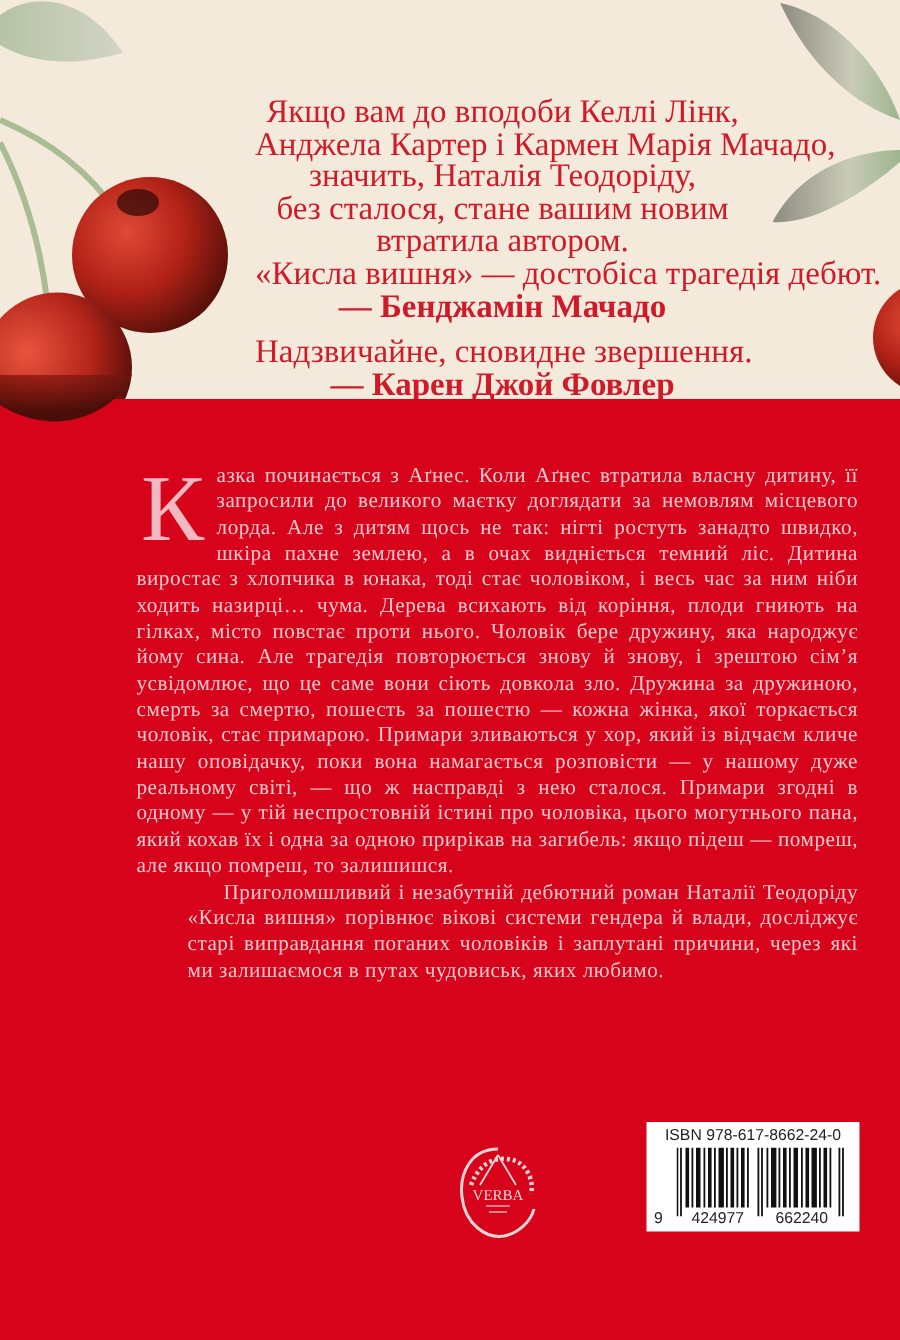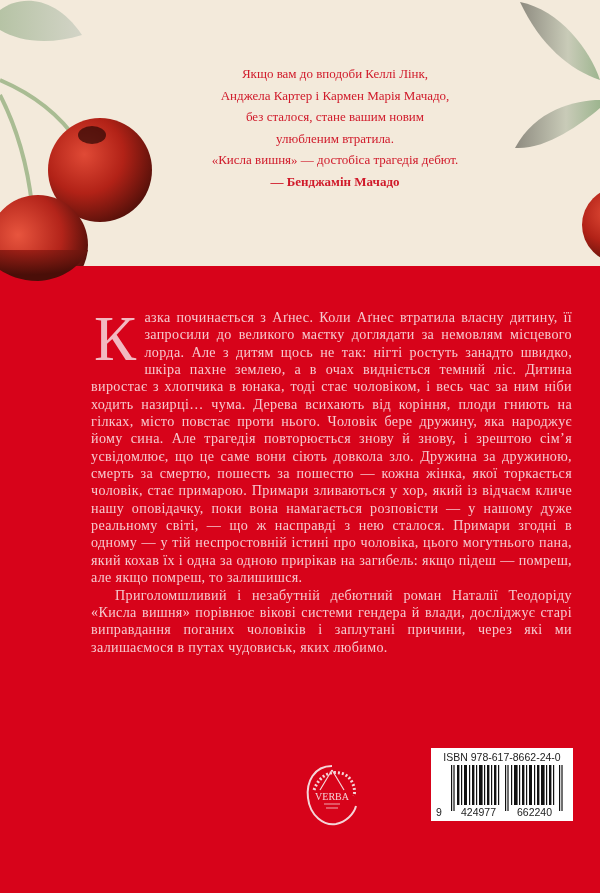--- a/index.html
+++ b/index.html
@@ -14,32 +14,32 @@
     overflow: hidden;
   }
   .bottom {
     position: absolute; left: 0; top: 266px; width: 600px; height: 627px;
     background: #D7031A;
   }
   .art { position: absolute; left: 0; top: 0; width: 600px; height: 300px; pointer-events: none; }
   .quote {
     position: absolute; left: 170px; top: 63px; width: 330px;
     text-align: center; color: #D01A2A;
-    font-size: 13px; line-height: 21.6px;
+    font-size: 22px; line-height: 21.6px;
   }
   .quote .line { display: block; white-space: nowrap; }
   .quote .author { font-weight: bold; }
   .quote2 { top: 223px; }
   .desc {
     position: absolute; left: 91px; top: 309px; width: 481px;
     color: #F6C9CE; font-size: 14.1px; line-height: 17.35px;
     text-align: justify; letter-spacing: 0.35px;
   }
   .desc p { margin: 0; }
-  .desc p.indent { text-indent: 24px; }
+  .desc p.indent { text-indent: 24px; margin-left: 34px; }
   .dropcap {
     float: left; font-size: 63px; line-height: 48px; height: 52px;
     margin: 6px 8px 0 3px; color: #F2B9C1; font-family: "Liberation Serif", serif;
   }
   .barcode {
     position: absolute; left: 431px; top: 748px; width: 142px; height: 73px;
     background: #ffffff;
   }
   .isbn-text {
     position: absolute; left: 0; top: 3px; width: 142px; text-align: center;
@@ -92,26 +92,31 @@
 
     <path d="M520 2 C560 10 590 50 600 80 C570 70 540 45 520 2 Z" fill="url(#lf)"></path>
     <path d="M515 148 C535 110 575 100 600 100 L600 108 C580 125 545 150 515 148 Z" fill="url(#lf)"></path>
 
     <circle cx="620" cy="225" r="38" fill="url(#cg1)"></circle>
   </svg>
 
   <div class="quote">
     <span class="line">Якщо вам до вподоби Келлі Лінк,</span>
     <span class="line">Анджела Картер і Кармен Марія Мачадо,</span>
+    <span class="line">значить, Наталія Теодоріду,</span>
     <span class="line">без сталося, стане вашим новим</span>
-    <span class="line">улюбленим втратила.</span>
+    <span class="line">втратила автором.</span>
     <span class="line">«Кисла вишня» — достобіса трагедія дебют.</span>
     <span class="line author">— Бенджамін Мачадо</span>
   </div>
 
+  <div class="quote quote2">
+    <span class="line">Надзвичайне, сновидне звершення.</span>
+    <span class="line author">— Карен Джой Фовлер</span>
+  </div>
 </div>
 
 <div class="bottom"></div>
 
 <svg style="position:absolute;left:0;top:250px;width:120px;height:40px;" viewBox="0 0 120 40">
   <defs>
     <radialGradient id="cg3" cx="0.3" cy="-0.2" r="1">
       <stop offset="0" stop-color="#B3241A"></stop>
       <stop offset="1" stop-color="#4A0E08"></stop>
     </radialGradient>

